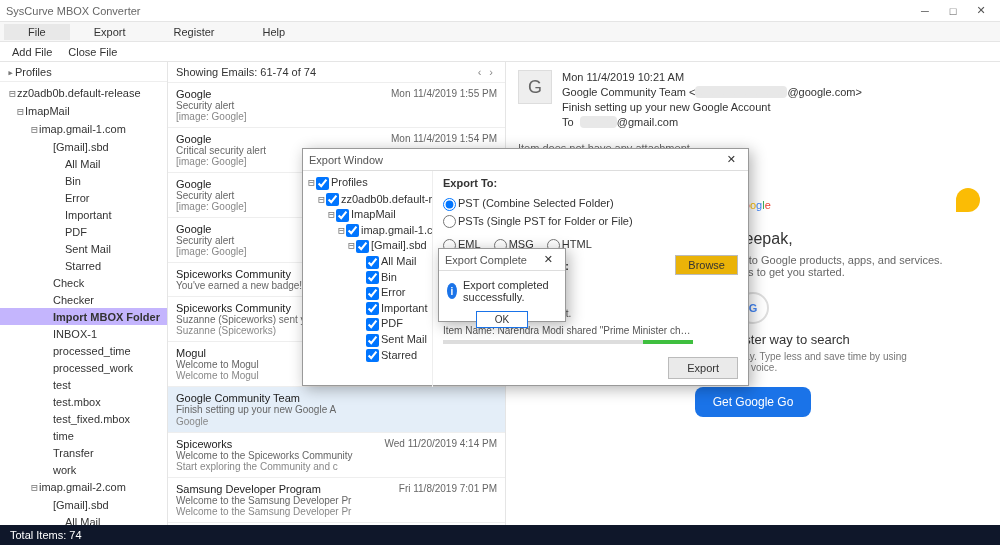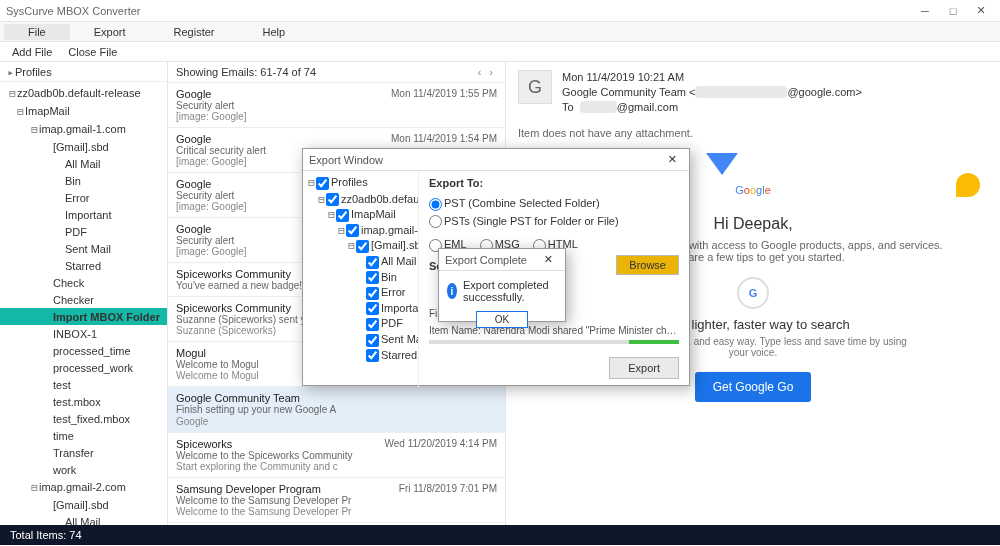--- a/index.html
+++ b/index.html
@@ -12,21 +12,21 @@
 .menubar span{padding:2px 24px;cursor:pointer}
 .menubar .file{background:#e8e8e8}
 .toolbar{height:20px;display:flex;align-items:center;padding:0 4px;border-bottom:1px solid #e5e5e5}
 .toolbar span{padding:2px 8px;cursor:pointer}
 .main{display:flex;height:463px}
 .sidebar{width:168px;border-right:1px solid #e5e5e5;overflow-y:auto;overflow-x:hidden;padding:2px 0}
 .sb-head{font-size:11px;padding:2px 6px;color:#333;border-bottom:1px solid #eee}
 .tree{padding:2px 0}
 .tree div{padding:1.5px 0 1.5px 8px;white-space:nowrap;cursor:pointer;line-height:14px}
 .tree .l1{padding-left:16px}.tree .l2{padding-left:30px}.tree .l3{padding-left:44px}.tree .l4{padding-left:56px}
-.tree .sel{background:#14b8a6;font-weight:600}
+.tree .sel{background:#c4b5fd;font-weight:600}
 .emlist{width:338px;border-right:1px solid #e5e5e5;display:flex;flex-direction:column}
 .em-head{padding:4px 8px;border-bottom:1px solid #eee;display:flex;align-items:center}
 .em-head .cnt{flex:1}
 .em-head .nav{color:#888;cursor:pointer;padding:0 4px}
 .em-body{flex:1;overflow-y:auto}
 .em-item{border-bottom:1px solid #eee;padding:5px 8px;position:relative;cursor:pointer}
 .em-item.sel{background:#e4eef8}
 .em-item .from{font-size:11px;color:#222}
 .em-item .subj{font-size:10px;color:#666;overflow:hidden;white-space:nowrap;text-overflow:ellipsis;max-width:230px}
 .em-item .prev{font-size:10px;color:#888;overflow:hidden;white-space:nowrap;text-overflow:ellipsis;max-width:230px}
@@ -37,26 +37,26 @@
 .pv-meta{flex:1;font-size:11px;line-height:15px}
 .pv-meta .blur{background:#e8e8e8;color:#e8e8e8;border-radius:4px;padding:0 2px}
 .pv-attach{padding:4px 12px;color:#666}
 .pv-body{padding:16px 24px;text-align:center;position:relative}
 .google-logo{font-size:28px;font-weight:500;margin:10px 0}
 .google-logo span:nth-child(1){color:#4285F4}.google-logo span:nth-child(2){color:#EA4335}.google-logo span:nth-child(3){color:#FBBC05}.google-logo span:nth-child(4){color:#4285F4}.google-logo span:nth-child(5){color:#34A853}.google-logo span:nth-child(6){color:#EA4335}
 .shape-blue{position:absolute;top:10px;left:200px;width:0;height:0;border-left:16px solid transparent;border-right:16px solid transparent;border-top:22px solid #4285F4}
 .shape-yellow{position:absolute;top:30px;right:20px;width:24px;height:24px;background:#FBBC05;border-radius:50% 50% 50% 0}
 .gicon{width:32px;height:32px;border:2px solid #ddd;border-radius:50%;margin:14px auto 8px;display:flex;align-items:center;justify-content:center;font-weight:700;font-size:18px}
 .gicon span:nth-child(1){color:#4285F4}.gicon span:nth-child(2){color:#EA4335}.gicon span:nth-child(3){color:#FBBC05}.gicon span:nth-child(4){color:#34A853}
-.go-btn{background:#1a73e8;color:#fff;padding:8px 18px;border:none;border-radius:3px;font-size:12px;margin-top:10px;cursor:pointer}
+.go-btn{background:#1a73e8;color:#fff;padding:8px 18px;border:none;border-radius:8px;font-size:12px;margin-top:10px;cursor:pointer}
 .statusbar{height:20px;background:#0f172a;color:#fff;padding:2px 10px;display:flex;align-items:center}
 .statusbar span{color:#fff}
 
 .dialog{position:absolute;background:#fff;border:1px solid #999;box-shadow:3px 3px 14px rgba(0,0,0,.3)}
-.dlg-export{left:302px;top:148px;width:388px;height:238px}
+.dlg-export{left:302px;top:148px;width:447px;height:238px}
 .dlg-title{height:22px;background:#fff;border-bottom:1px solid #ddd;display:flex;align-items:center;padding:0 6px}
 .dlg-title .t{flex:1;font-size:11px;color:#555}
 .dlg-title .x{cursor:pointer;padding:0 6px}
 .dlg-body{display:flex;height:216px}
 .dlg-tree{width:130px;border-right:1px solid #eee;padding:4px;overflow:auto;font-size:10px}
 .dlg-tree div{padding:1px 0;white-space:nowrap}
 .dlg-tree .d0{padding-left:0}.dlg-tree .d1{padding-left:10px}.dlg-tree .d2{padding-left:20px}.dlg-tree .d3{padding-left:30px}.dlg-tree .d4{padding-left:40px}.dlg-tree .d5{padding-left:50px}
 .dlg-right{flex:1;padding:6px 10px;position:relative}
 .dlg-right label{font-size:11px;display:inline-block;margin:2px 10px 2px 0}
 .dlg-right .sec{margin-bottom:6px}
@@ -200,20 +200,21 @@
         <div class="em-item"></div>
       </div>
   </div>
 
   <div class="preview">
     <div class="pv-head">
       <div class="pv-avatar">G</div>
       <div class="pv-meta">
         <div>Mon 11/4/2019 10:21 AM</div>
         <div><span>Google Community Team</span> &lt;<span class="blur">xxxxxxxxxxxxxxxx</span><span>@google.com&gt;</span></div>
+        <div>Finish setting up your new Google Account</div>
         <div><span>To</span>&nbsp;&nbsp;<span class="blur">xxxxxx</span><span>@gmail.com</span></div>
       </div>
     </div>
     <div class="pv-attach">Item does not have any attachment.</div>
     <div class="pv-body">
       <div class="shape-blue"></div>
       <div class="shape-yellow"></div>
       <div class="google-logo"><span>G</span><span>o</span><span>o</span><span>g</span><span>l</span><span>e</span></div>
       <div style="font-size:16px;margin:14px 0 6px">Hi Deepak,</div>
       <div style="color:#666">Your new account comes with access to Google products, apps, and services.</div>

